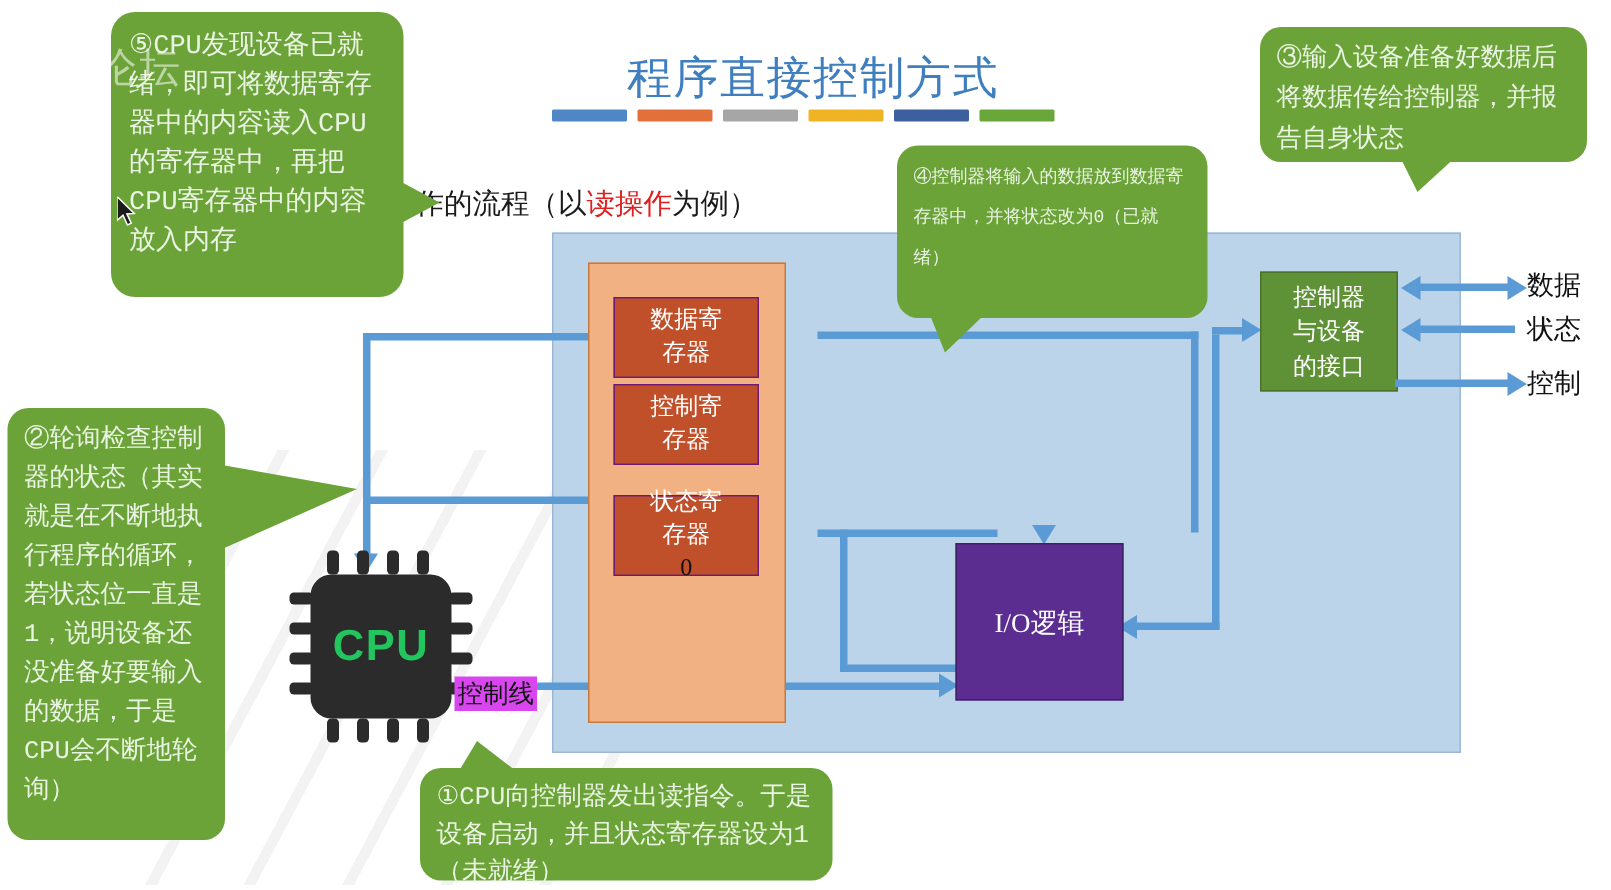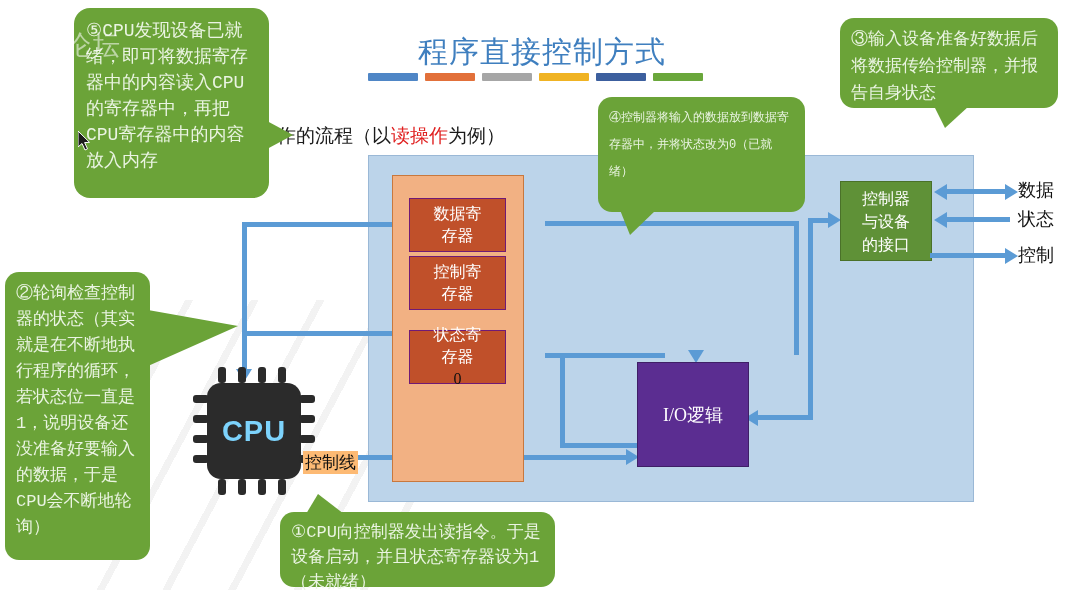--- a/index.html
+++ b/index.html
@@ -59,26 +59,26 @@
   .vl{width:5px;}
   .ah{position:absolute;width:0;height:0;}
   .ah-l{border-top:8px solid transparent;border-bottom:8px solid transparent;border-right:13px solid #5b9bd5;}
   .ah-r{border-top:8px solid transparent;border-bottom:8px solid transparent;border-left:13px solid #5b9bd5;}
   .ah-d{border-left:8px solid transparent;border-right:8px solid transparent;border-top:13px solid #5b9bd5;}
 
   
   .cpu-wrap{position:absolute;left:193px;top:367px;width:122px;height:128px;}
   .cpu-body{position:absolute;left:14px;top:16px;width:94px;height:96px;background:#2b2b2b;border-radius:14px;
     display:flex;align-items:center;justify-content:center;}
-  .cpu-body span{color:#7dd3fc;font-size:29px;font-weight:bold;font-family:"Liberation Sans",sans-serif;letter-spacing:1px;}
+  .cpu-body span{color:#22c55e;font-size:29px;font-weight:bold;font-family:"Liberation Sans",sans-serif;letter-spacing:1px;}
   .pin{position:absolute;background:#2b2b2b;border-radius:3px;}
   .pin-v{width:8px;height:16px;}
   .pin-h{width:16px;height:8px;}
 
-  .ctrlline-lbl{position:absolute;left:303px;top:451px;font-size:17px;color:#111;background:#fdba74;padding:0 2px;}
+  .ctrlline-lbl{position:absolute;left:303px;top:451px;font-size:17px;color:#111;background:#d946ef;padding:0 2px;}
 
   
   .sidelbl{position:absolute;font-size:18px;color:#111;}
 
   
   .callout{position:absolute;background:#6aa73b;border-radius:14px;color:#eaf4e2;
     font-size:17px;line-height:25px;padding:8px 11px;box-sizing:border-box;font-family:Liberation Mono, monospace;}
   .tail{position:absolute;width:0;height:0;}
 
   #callout5{left:74px;top:8px;width:195px;height:190px;background:#6ba338;

